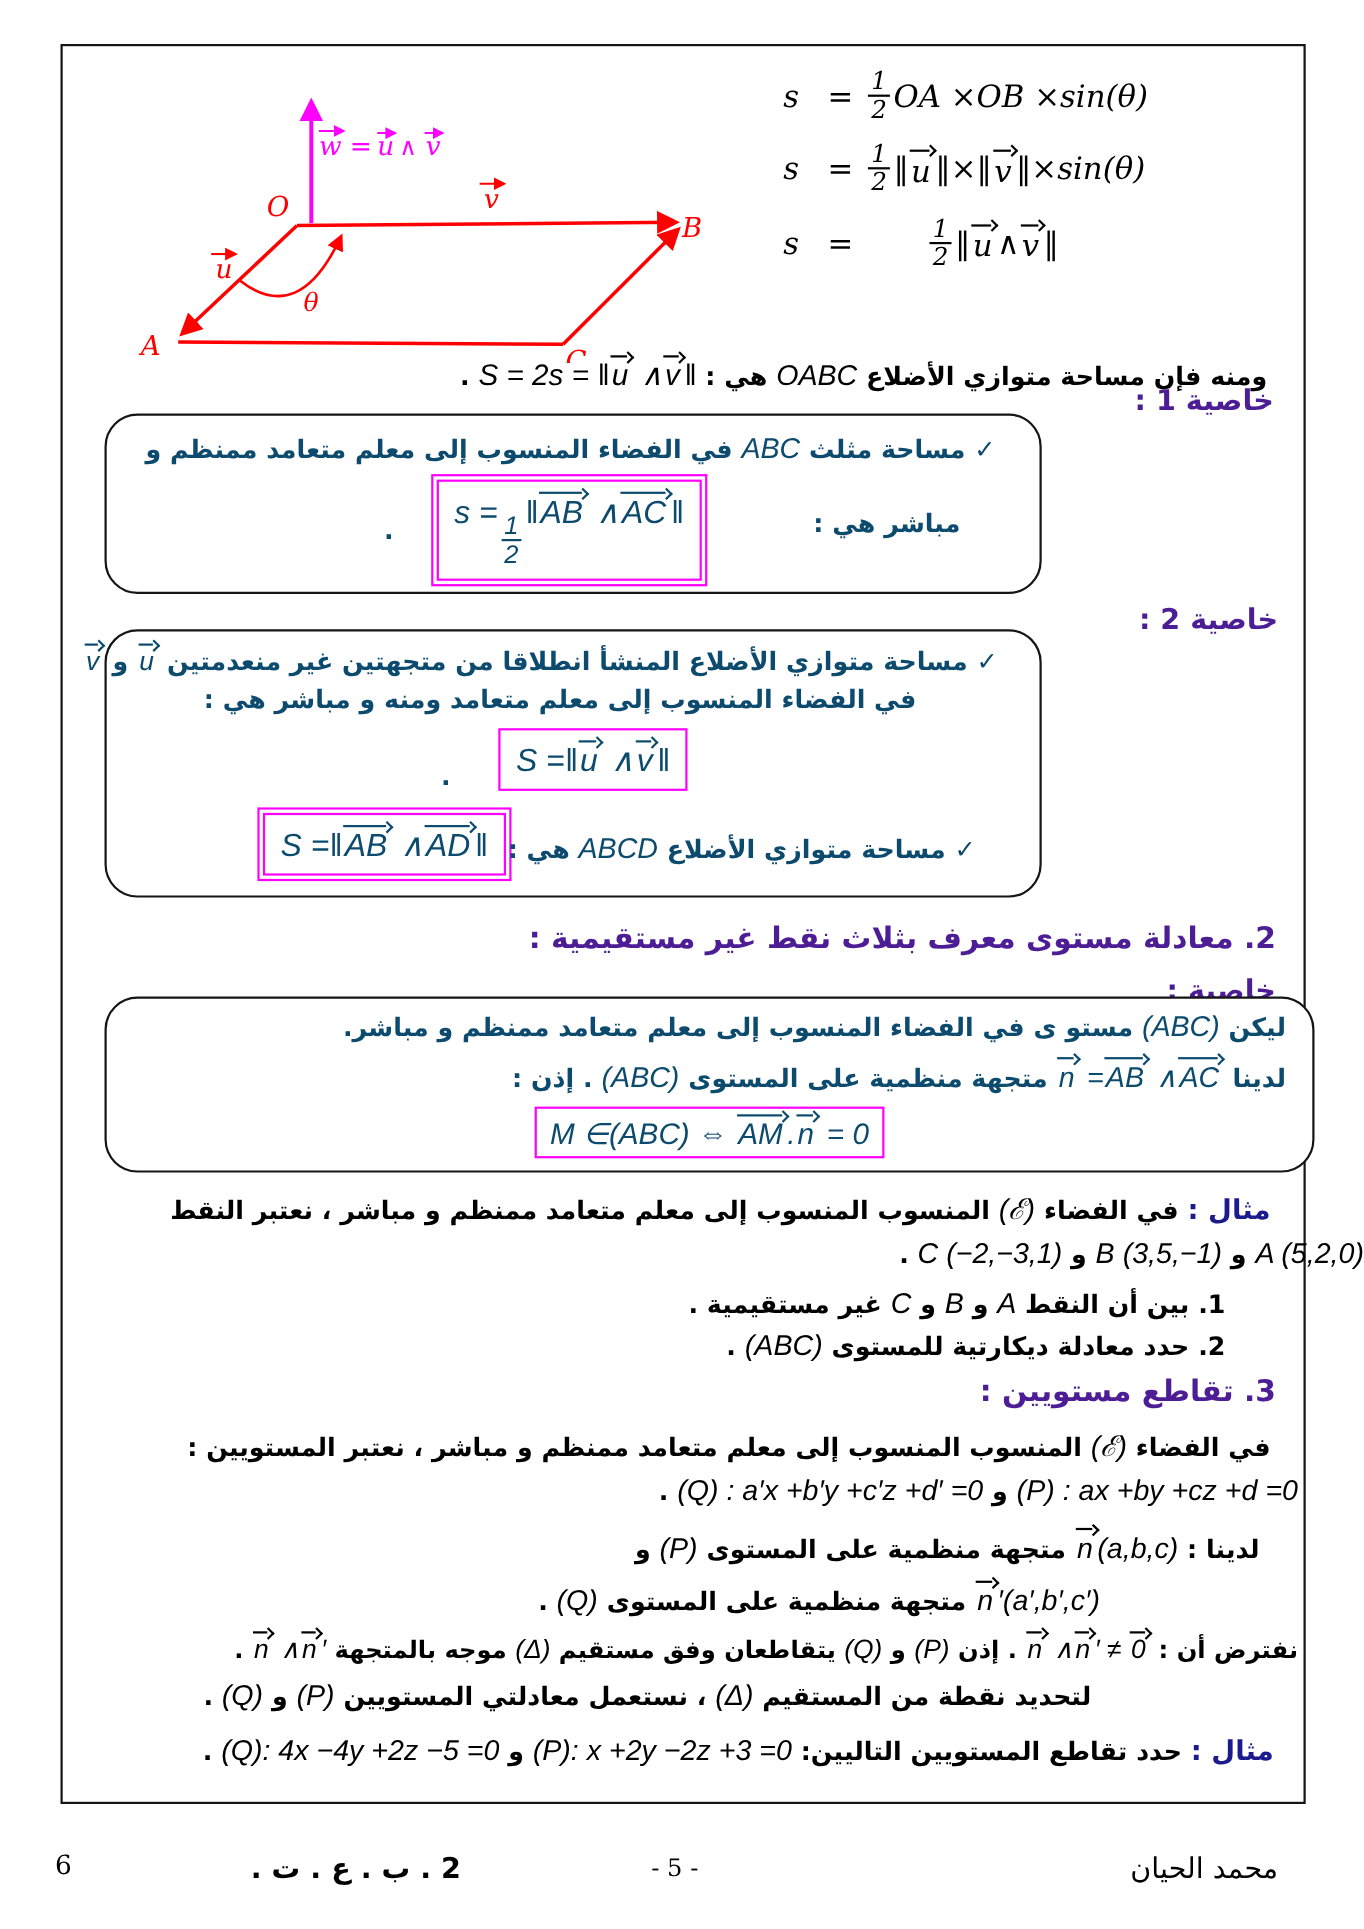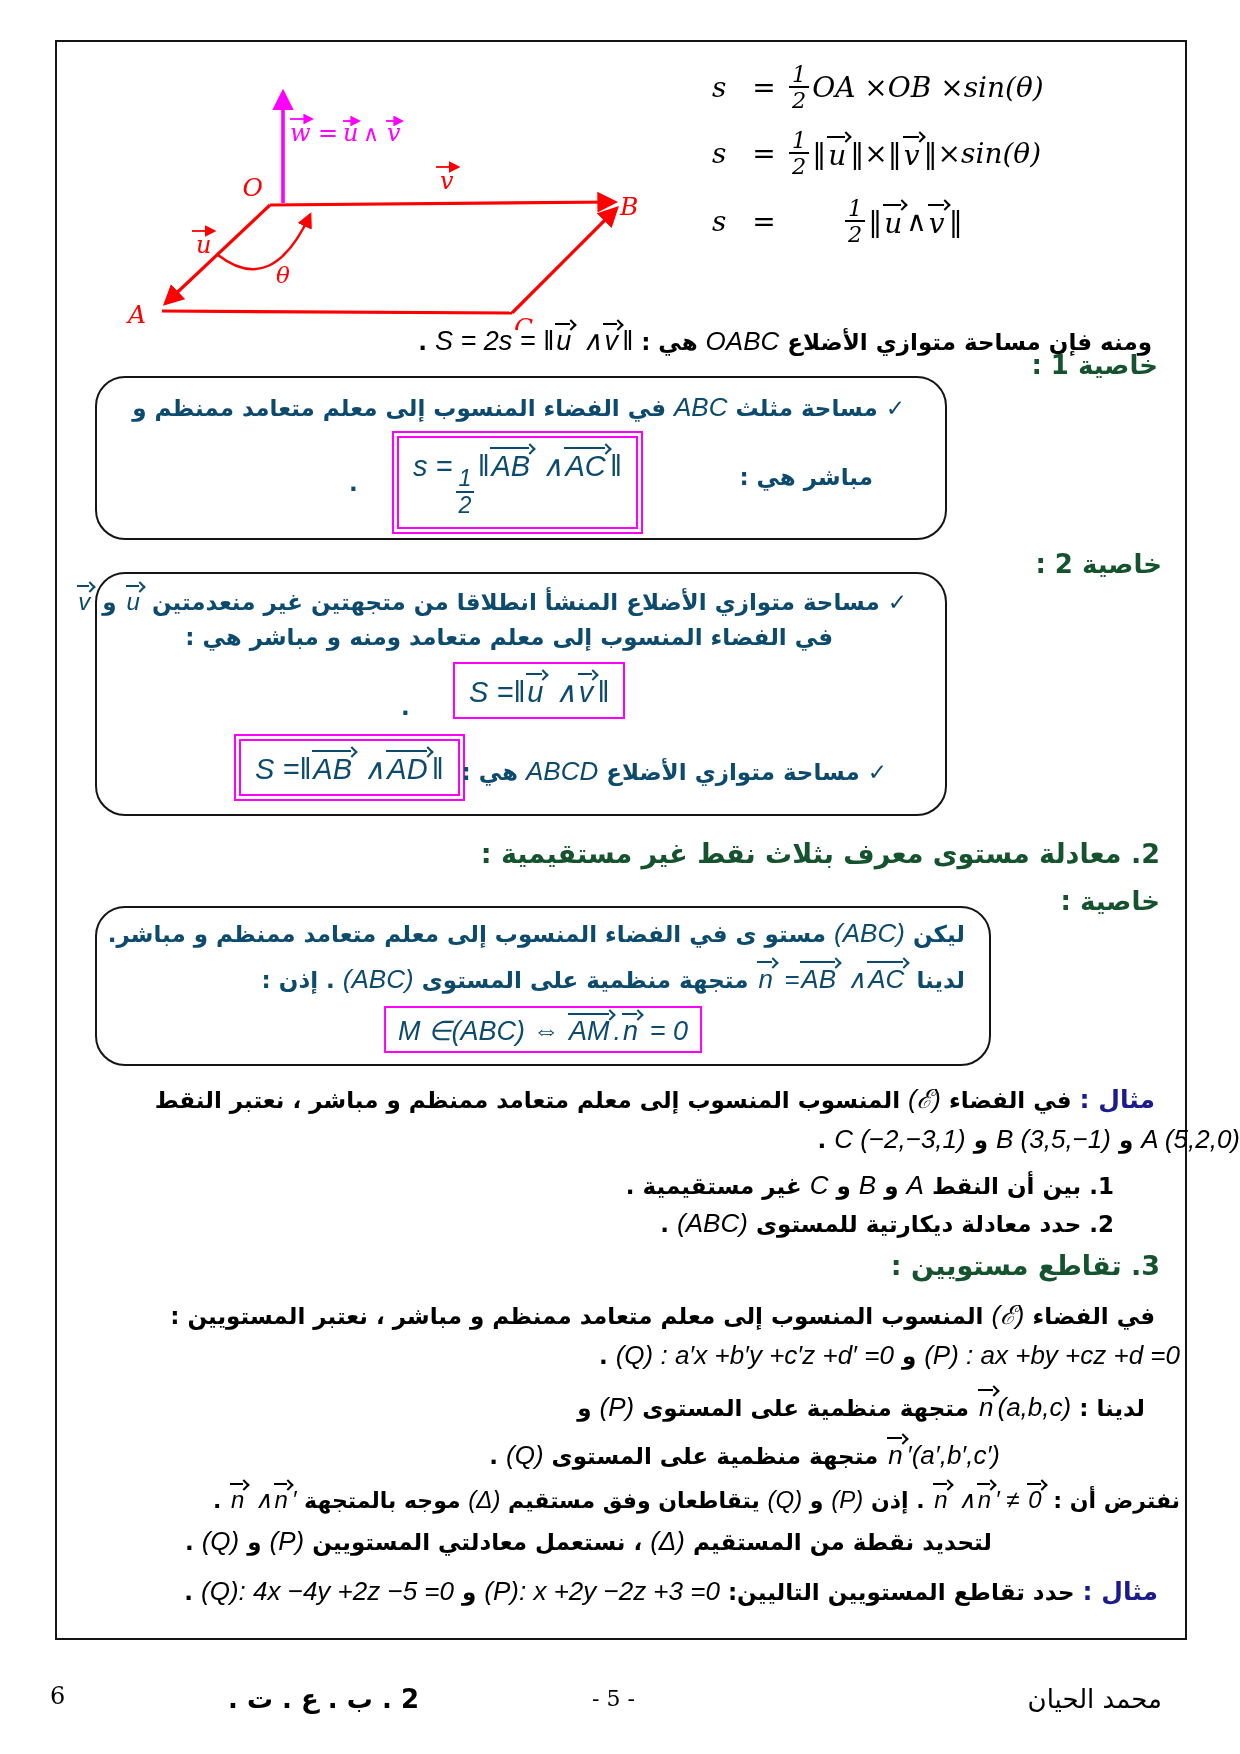--- a/index.html
+++ b/index.html
@@ -4,21 +4,21 @@
 <style>
   *{box-sizing:border-box;margin:0;padding:0}
   body{margin:0;background:#888}
   .page{position:relative;width:1240px;height:1754px;background:#ffffff;overflow:hidden;
         font-family:"DejaVu Sans",sans-serif;color:#000}
   .frame{position:absolute;left:55px;top:40px;width:1132px;height:1600px;border:2px solid #151515;background:#fff}
   .abs{position:absolute;white-space:nowrap}
   .ar-line{direction:rtl;font-weight:bold;font-size:23px}
   .blue{color:#1b1b8e}
   .mag{color:#0c4a6e}
-  .heading{font-size:26px;font-weight:bold;color:#14532d;direction:rtl}
+  .heading{font-size:26px;font-weight:bold;color:#4c1d95;direction:rtl}
   .m{unicode-bidi:isolate;direction:ltr;font-family:Liberation Sans, sans-serif;
      font-style:italic;font-weight:normal;font-size:26px}
   .ar{unicode-bidi:isolate}
   .vec{display:inline-block;position:relative;padding:4px 4px 0 2px;font-style:italic}
   .vec::before{content:"";position:absolute;left:1px;right:5px;top:1px;border-top:2px solid currentColor}
   .vec::after{content:"";position:absolute;right:0;top:-1.5px;width:6px;height:6px;
      border-top:2px solid currentColor;border-right:2px solid currentColor;transform:rotate(45deg)}
   .frac{display:inline-flex;flex-direction:column;align-items:center;vertical-align:-0.45em;
      line-height:1.08;font-size:0.8em;font-style:italic;margin:0 3px}
   .frac .num{border-bottom:2px solid currentColor;padding:0 3px}
@@ -161,21 +161,21 @@
     <div class="abs ar-line mag" style="top:182px;right:58px">
       <span class="ar">✓</span>
       <span class="ar">مساحة متوازي الأضلاع</span>
       <span class="m">ABCD</span>
       <span class="ar">هي :</span>
     </div>
   </div>
 
   <div class="abs heading" style="top:838px;right:80px;font-size:27px">2. معادلة مستوى معرف بثلاث نقط غير مستقيمية :</div>
   <div class="abs heading" style="top:886px;right:80px">خاصية :</div>
-  <div class="rbox" style="left:95px;top:906px;width:896px;height:160px">
+  <div class="rbox" style="left:95px;top:906px;width:1100px;height:160px">
     <div class="abs ar-line mag" style="top:10px;right:24px">
       <span class="ar">ليكن</span>
       <span class="m">(ABC)</span>
       <span class="ar">مستو ى في الفضاء المنسوب إلى معلم متعامد ممنظم و مباشر.</span>
     </div>
     <div class="abs ar-line mag" style="top:52px;right:24px">
       <span class="ar">لدينا</span>
       <span class="m"><span class="vec">n</span> <span>=</span><span class="vec">AB</span> <span>∧</span><span class="vec">AC</span></span>
       <span class="ar">متجهة منظمية على المستوى</span>
       <span class="m">(ABC)</span>

